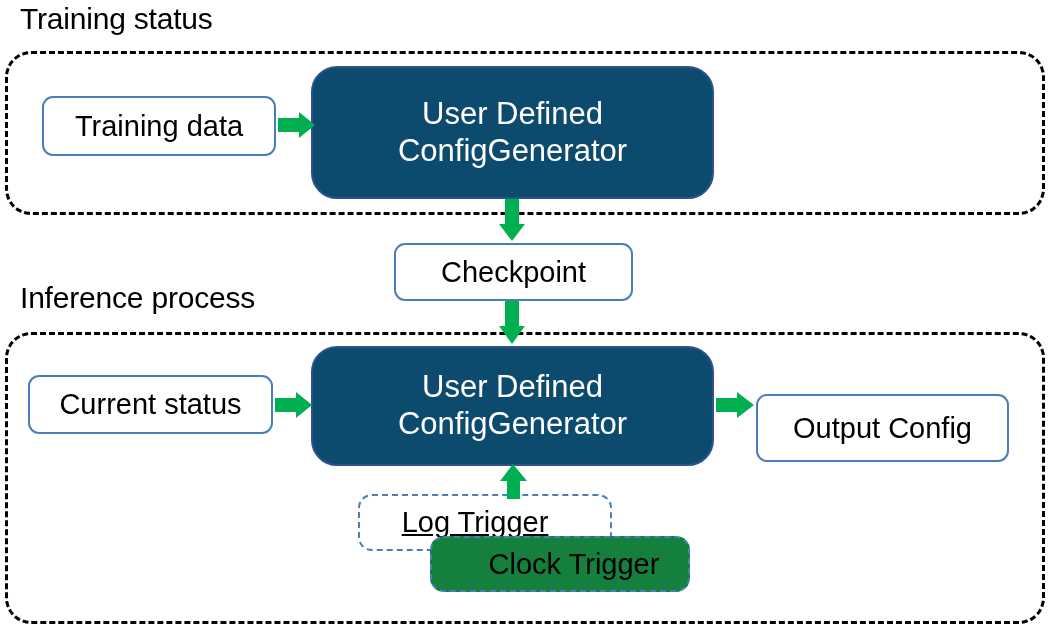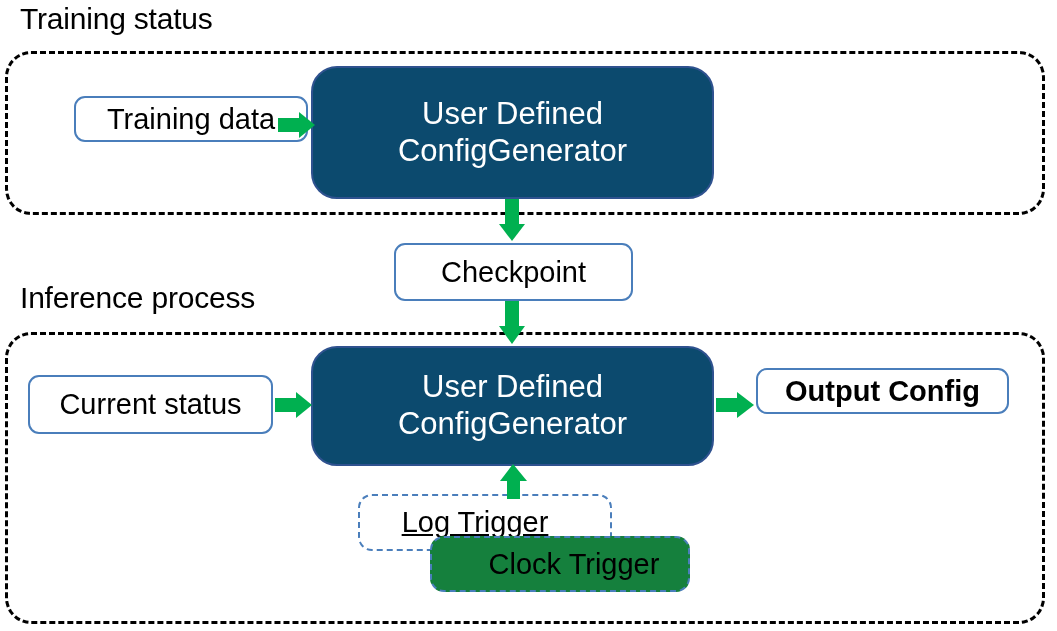--- a/index.html
+++ b/index.html
@@ -77,26 +77,26 @@
   
   .node-trigger {
     background: transparent;
     border: 2.5px dashed #4A7EBB;
     border-radius: 14px;
     font-size: 29px;
     line-height: 1.05;
   }
 
   
-  #node-training-data   { left: 42px;  top: 96px;  width: 234px; height: 46px; margin-left: 32px; }
+  #node-training-data   { left: 42px;  top: 96px;  width: 234px; height: 60px; }
   #node-train-generator { left: 311px; top: 66px;  width: 403px; height: 133px; }
   #node-checkpoint      { left: 394px; top: 243px; width: 239px; height: 58px; }
   #node-current-status  { left: 28px;  top: 375px; width: 245px; height: 59px; }
   #node-infer-generator { left: 311px; top: 346px; width: 403px; height: 120px; }
-  #node-output-config   { left: 756px; top: 368px; width: 253px; height: 46px; font-weight: bold; }
+  #node-output-config   { left: 756px; top: 394px; width: 253px; height: 68px; }
   #node-log-trigger     { left: 358px; top: 494px; width: 254px; height: 57px; z-index: 3; }
   #node-clock-trigger   { left: 430px; top: 536px; width: 260px; height: 56px; z-index: 4;
                           background: #15803d; }
 
   
   #node-log-trigger .node-label   { transform: translateX(-10px); text-decoration: underline; }
   #node-clock-trigger .node-label { transform: translateX(14px); }
 
   .node-label { pointer-events: none; }
 

